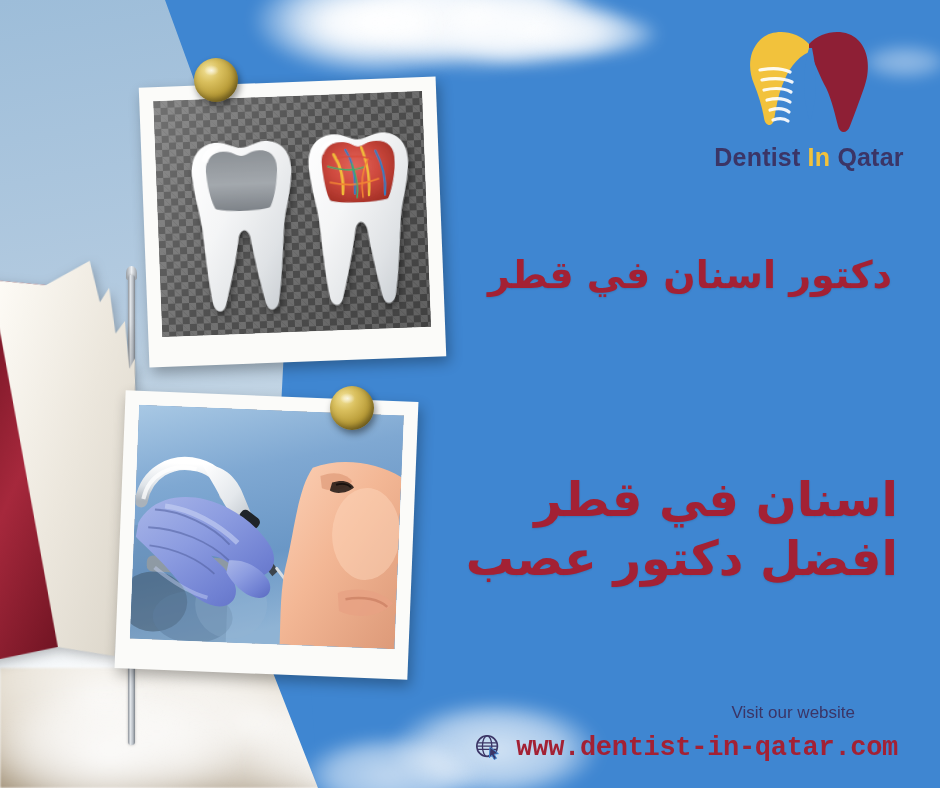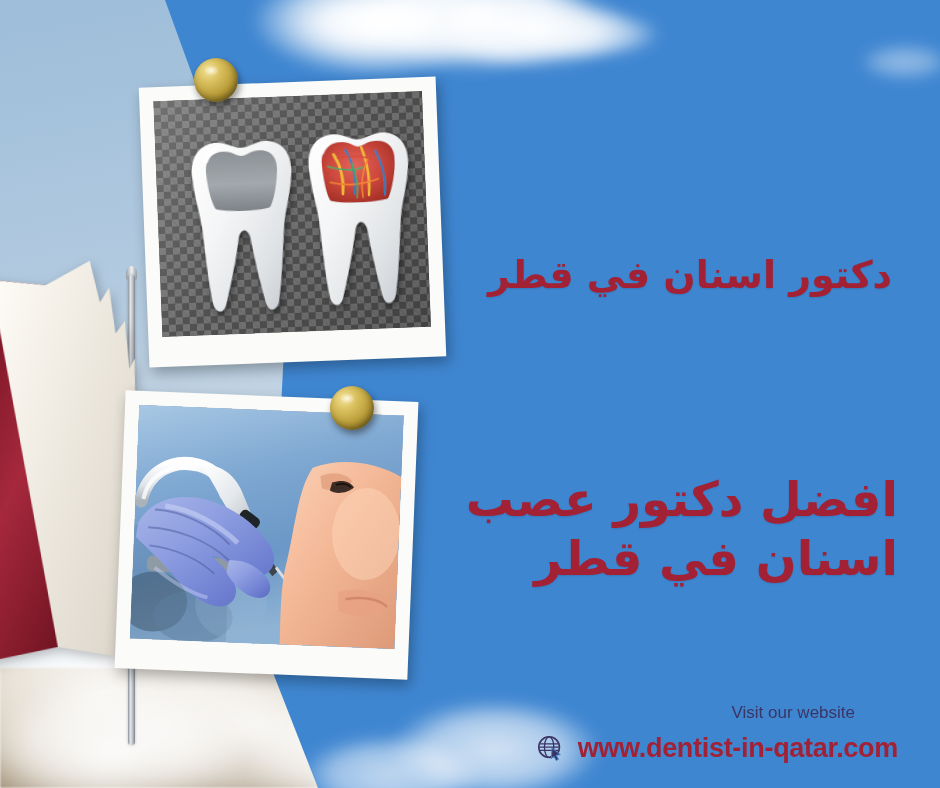--- a/index.html
+++ b/index.html
@@ -206,21 +206,21 @@
 
   
   .footer-visit {
     position:absolute; right:85px; top:703px;
     color:#3b3566;
     font-size:17px;
     font-weight:400;
   }
   .footer-url-row {
     position:absolute; right:42px; top:733px;
-    display:flex; align-items:center; gap:12px;
+    display:flex; align-items:center; gap:12px;font-family:Liberation Mono, monospace;
   }
   .globe-icon { width:30px; height:30px; display:block; flex:0 0 auto; }
   .footer-url {
     color:#a32134;
     font-size:27px;
     font-weight:700;
     letter-spacing:-.3px;
     white-space:nowrap;
   }
 </style>
@@ -442,26 +442,54 @@
           </g>
 
           <rect width="265" height="234" fill="none"></rect>
           <rect width="265" height="234" fill="url(#clinicBg)" opacity="0"></rect>
         </svg>
       </div>
     </div>
   </div>
   <div class="pin pin-clinic"></div>
 
+  <div class="logo">
+    <svg class="logo-mark" viewBox="0 0 250 115" aria-hidden="true">
+
+      <path d="M125,22 C112,8 88,6 76,18 C64,30 64,48 70,62 C74,72 78,84 80,96
+               C81,104 88,106 90,98 C92,86 94,74 98,64 C104,48 112,36 125,30 Z" fill="#f2c23c"></path>
+
+      <path d="M125,22 C138,8 162,6 174,18 C186,30 186,50 180,66
+               C175,80 170,94 166,104 C163,112 156,112 154,104
+               C150,88 146,72 140,62 C134,50 130,38 125,30 Z" fill="#8e1f35"></path>
+
+      <g stroke="#ffffff" stroke-width="3.2" stroke-linecap="round" fill="none" opacity=".92">
+        <path d="M76,48 C86,46 98,46 106,50"></path>
+        <path d="M78,58 C88,56 100,56 108,60"></path>
+        <path d="M80,68 C89,66 100,66 107,70"></path>
+        <path d="M83,78 C91,76 100,76 106,80"></path>
+        <path d="M86,88 C93,86 100,86 105,90"></path>
+        <path d="M89,98 C95,96 100,96 104,99"></path>
+      </g>
+
+      <path d="M125,26 C122,36 120,48 120,60 C120,74 122,88 126,100
+               C130,88 132,74 132,60 C132,48 130,36 128,26 Z" fill="#3f86d1"></path>
+    </svg>
+    <div class="logo-text">
+      <span>Dentist</span>
+      <span class="accent">In</span>
+      <span>Qatar</span>
+    </div>
+  </div>
 
   <div class="headline headline-1">دكتور اسنان في قطر</div>
 
   <div class="headline headline-2">
+    <div>اسنان في قطر</div>
     <div>افضل دكتور عصب</div>
-    <div>اسنان في قطر</div>
   </div>
 
   <div class="footer-visit">Visit our website</div>
 
   <div class="footer-url-row">
     <svg class="globe-icon" viewBox="0 0 32 32" aria-hidden="true">
       <circle cx="14" cy="14" r="11" fill="none" stroke="#3b3566" stroke-width="1.7"></circle>
       <ellipse cx="14" cy="14" rx="5" ry="11" fill="none" stroke="#3b3566" stroke-width="1.4"></ellipse>
       <path d="M3.4,10.6 H24.6 M3.4,17.4 H24.6 M3,14 H25" stroke="#3b3566" stroke-width="1.4" fill="none"></path>
       <path d="M17,15 L26,22 L21.5,22.6 L24,27 L21.5,28.2 L19,23.6 L16.4,26.4 Z" fill="#3b3566" stroke="#3f86d1" stroke-width="1"></path>

